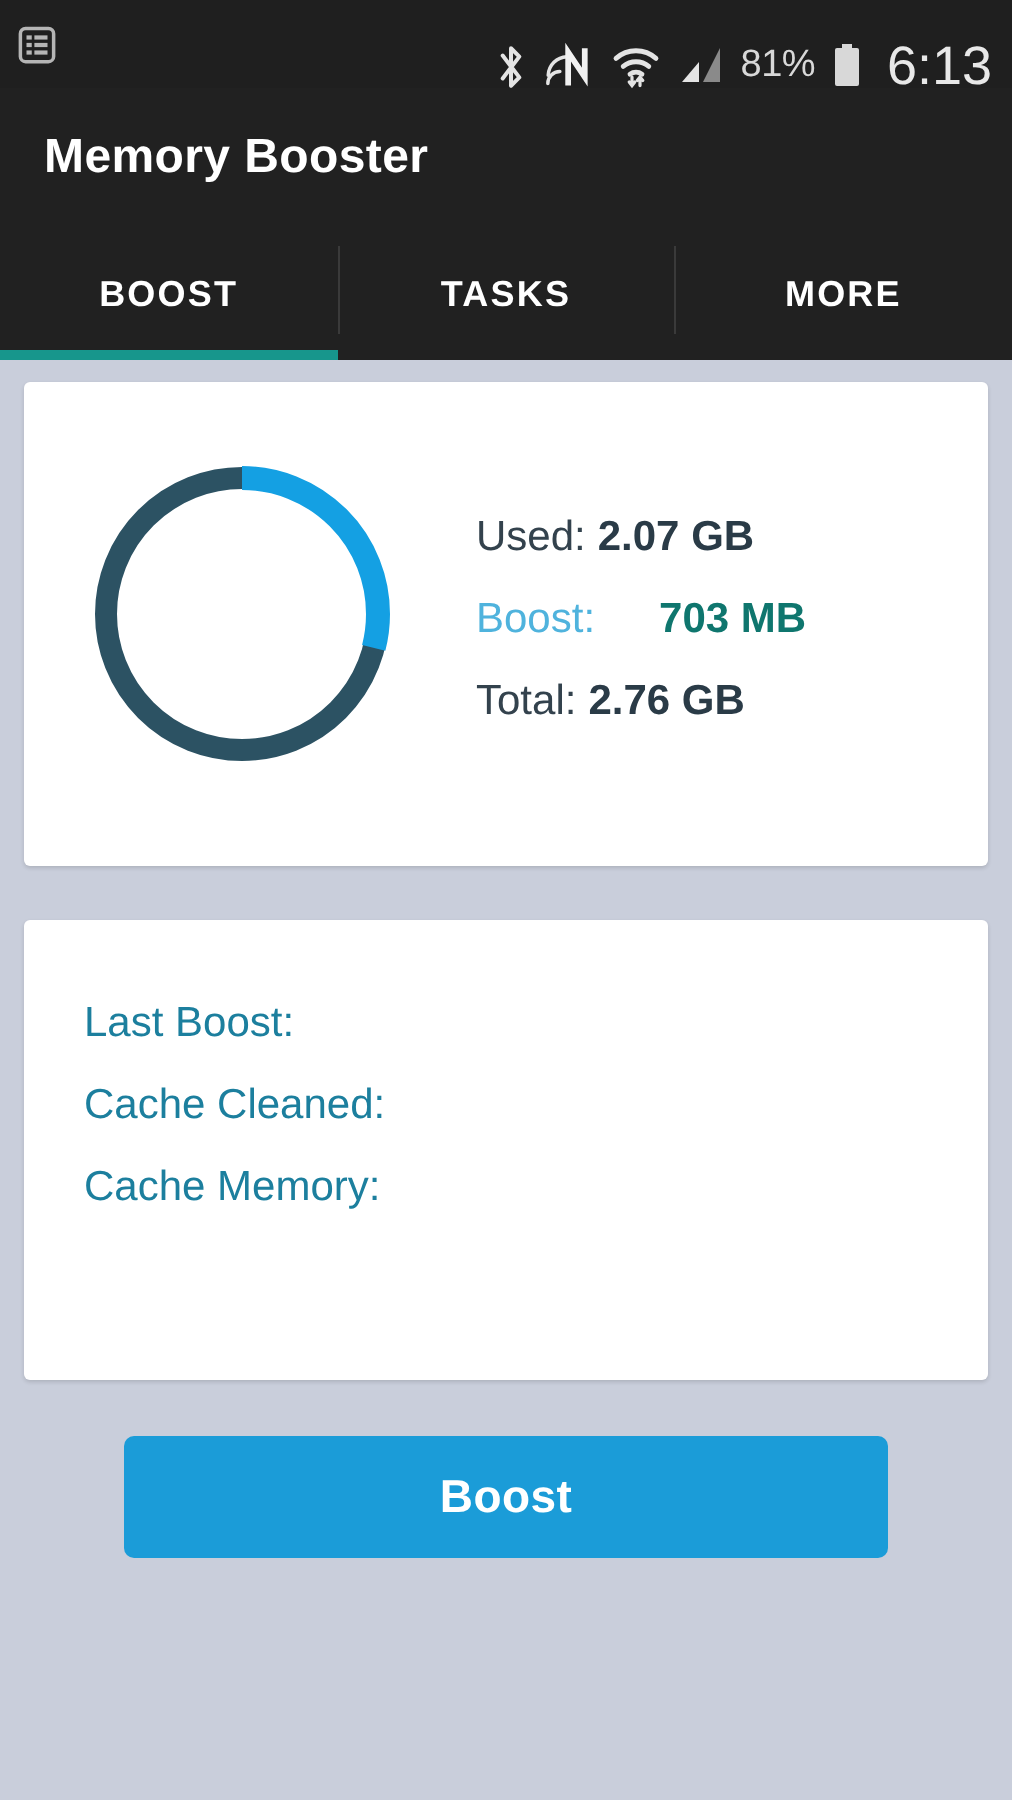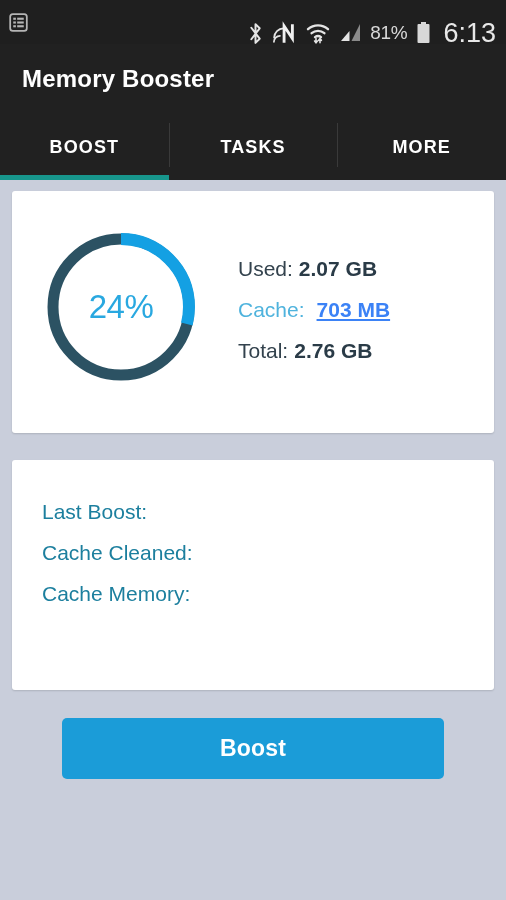--- a/index.html
+++ b/index.html
@@ -171,21 +171,21 @@
   .stat-key {
     color: #33424d;
   }
   .stat-val {
     font-weight: bold;
     color: #2a3b47;
     margin-left: 6px;
     text-align: center;
   }
   .stat-row.free .stat-key { color: #4fb3dd; }
-  .stat-row.free .stat-val { color: #3b82f6; margin-left: 12px; text-decoration: underline; }
+  .stat-row.free .stat-val { color: #0f766e; margin-left: 32px; }
 
   .card-history {
     margin-top: 27px;
     height: 230px;
     padding: 31px 0 0 30px;
   }
   .hist-row {
     font-size: 21px;
     color: #1c7f9e;
     line-height: 41px;
@@ -285,29 +285,28 @@
 </div>
 
 <div class="content">
 
   <div class="card card-memory">
     <div class="donut-wrap">
       <svg width="162" height="162" viewBox="0 0 162 162">
         <circle cx="81" cy="81" r="68" fill="none" stroke="#2c5263" stroke-width="11"></circle>
         <circle id="gauge-arc" cx="81" cy="81" r="68" fill="none" stroke="#14a0e3" stroke-width="12" stroke-dasharray="123.90441425758144 427.2566008882119" transform="rotate(-90 81 81)"></circle>
       </svg>
-      <div class="donut-label">24%</div>
     </div>
 
     <div class="stats">
       <div class="stat-row used">
         <span class="stat-key">Used:</span><span class="stat-val">2.07 GB</span>
       </div>
       <div class="stat-row free">
-        <span class="stat-key">Cache:</span><span class="stat-val">703 MB</span>
+        <span class="stat-key">Boost:</span><span class="stat-val">703 MB</span>
       </div>
       <div class="stat-row total">
         <span class="stat-key">Total:</span><span class="stat-val">2.76 GB</span>
       </div>
     </div>
   </div>
 
   <div class="card card-history">
     <div class="hist-row">Last Boost:</div>
     <div class="hist-row">Cache Cleaned:</div>

